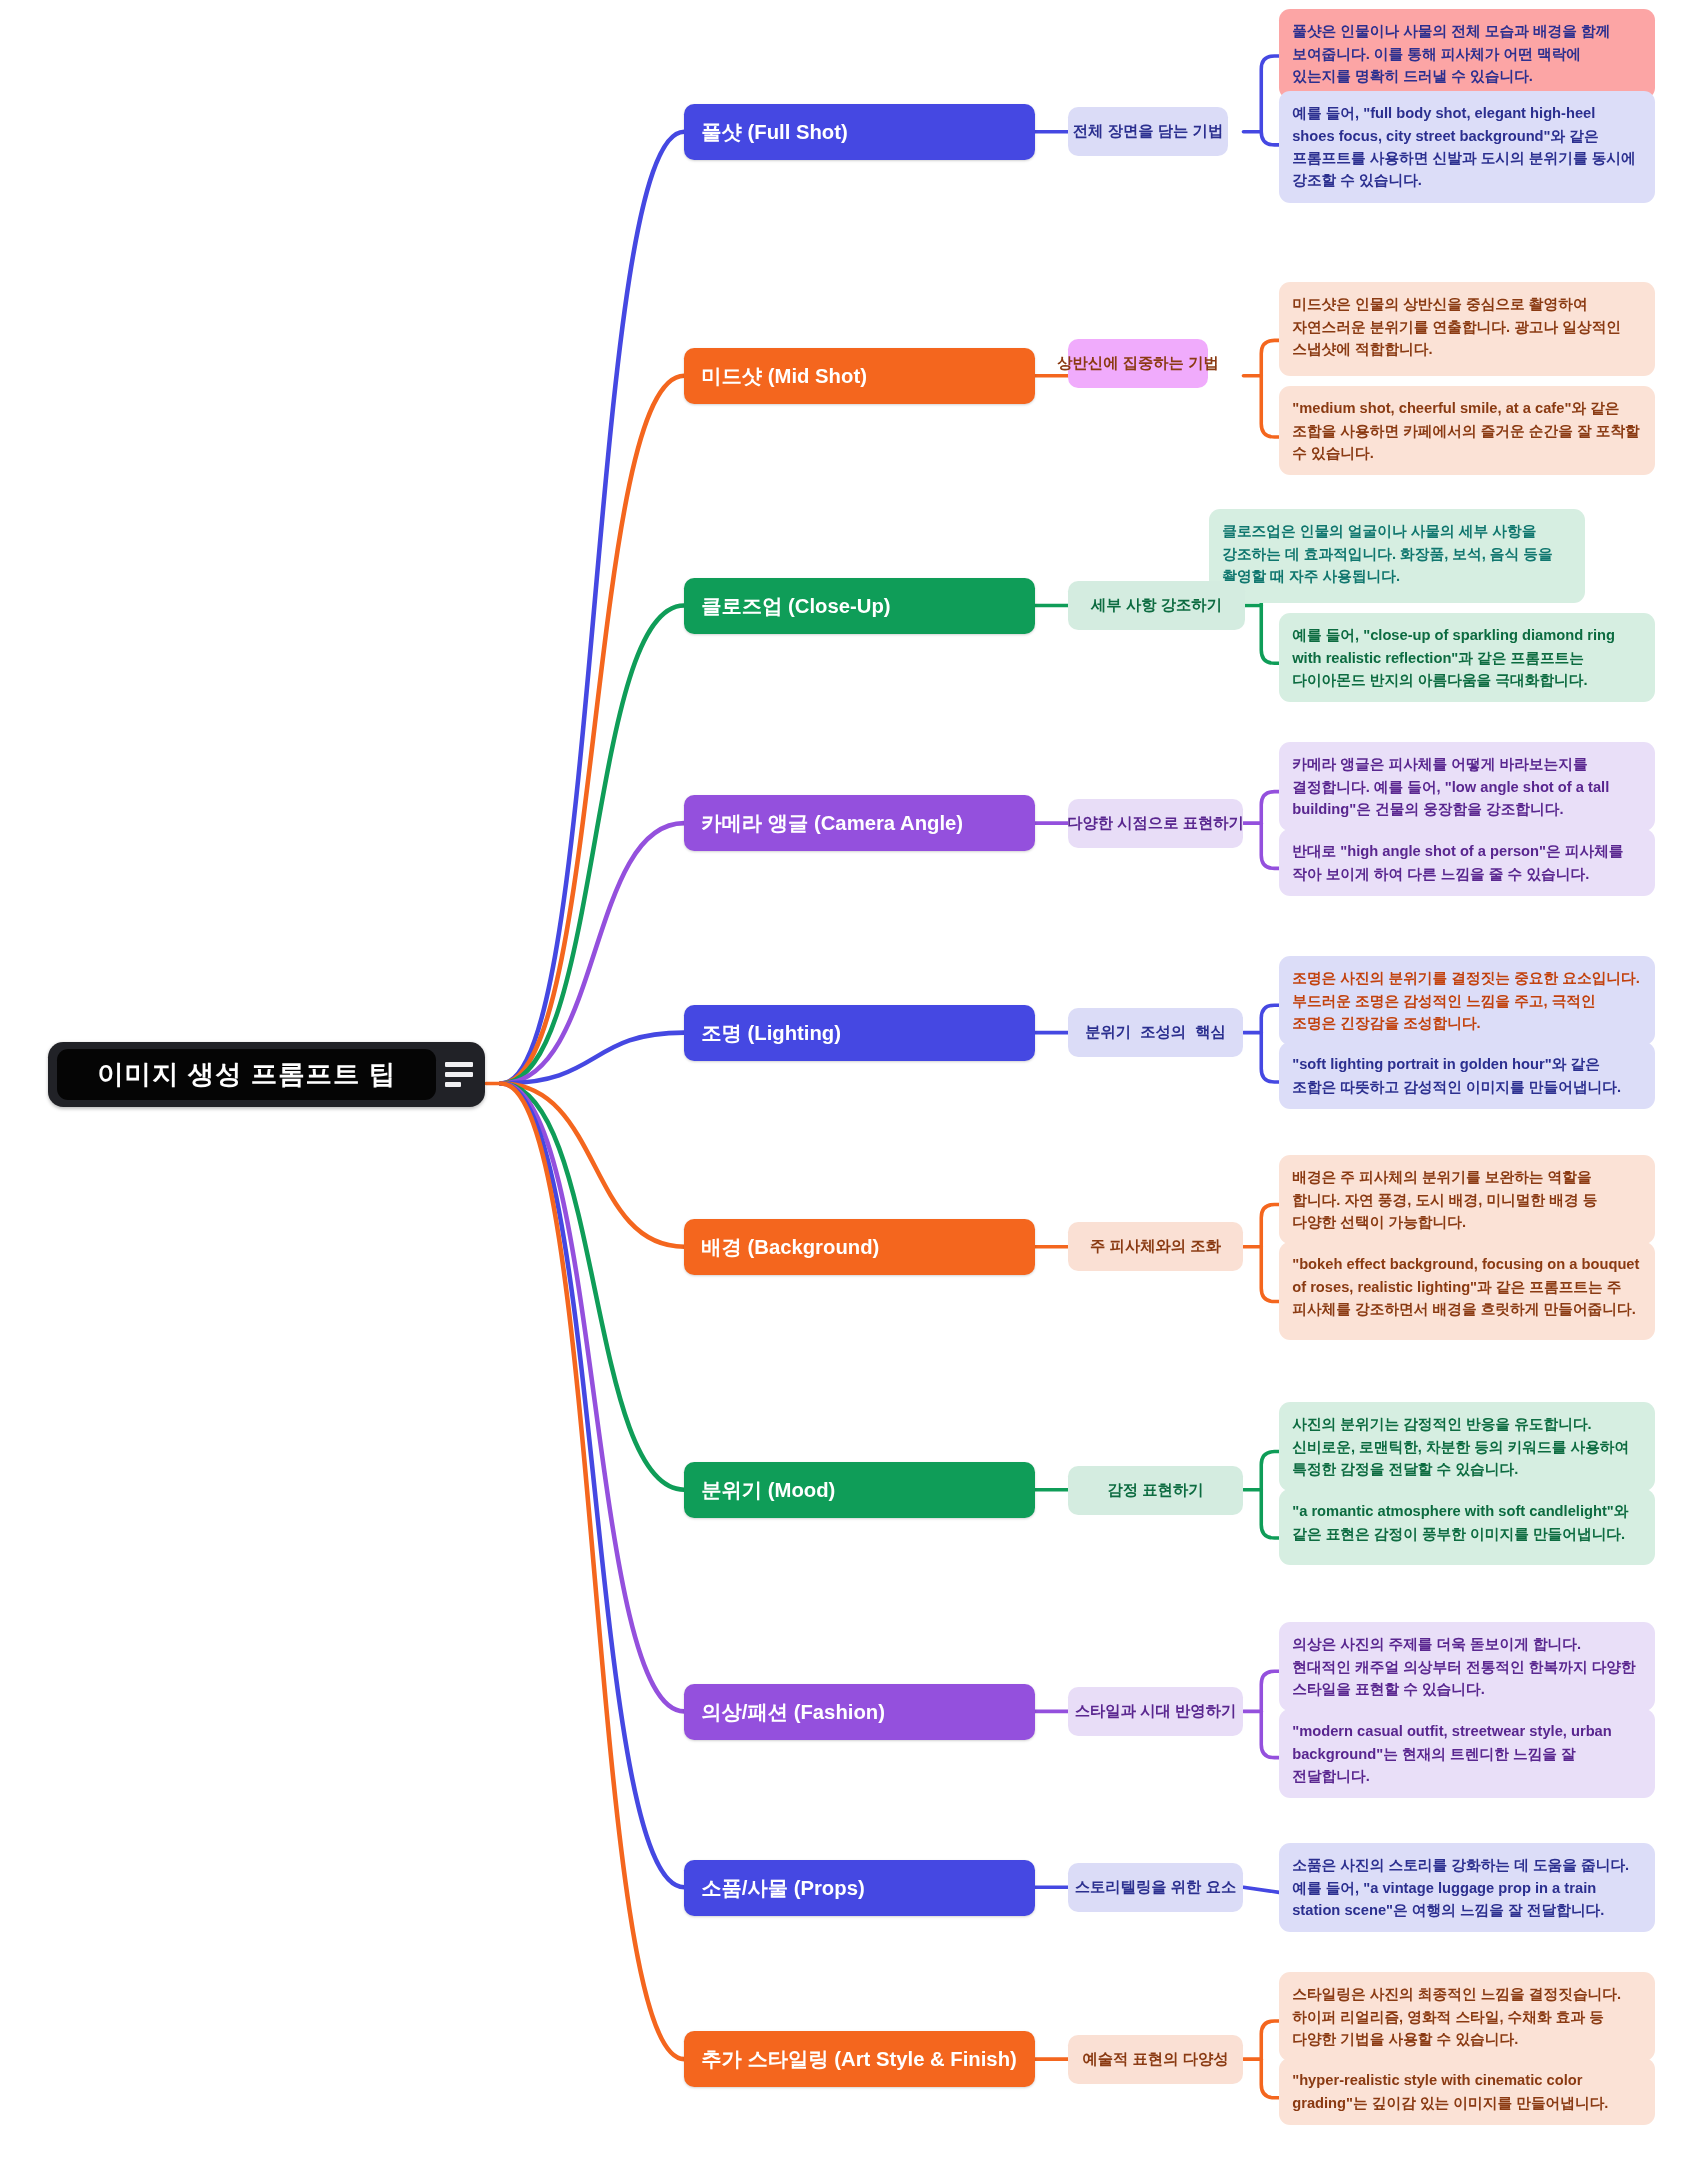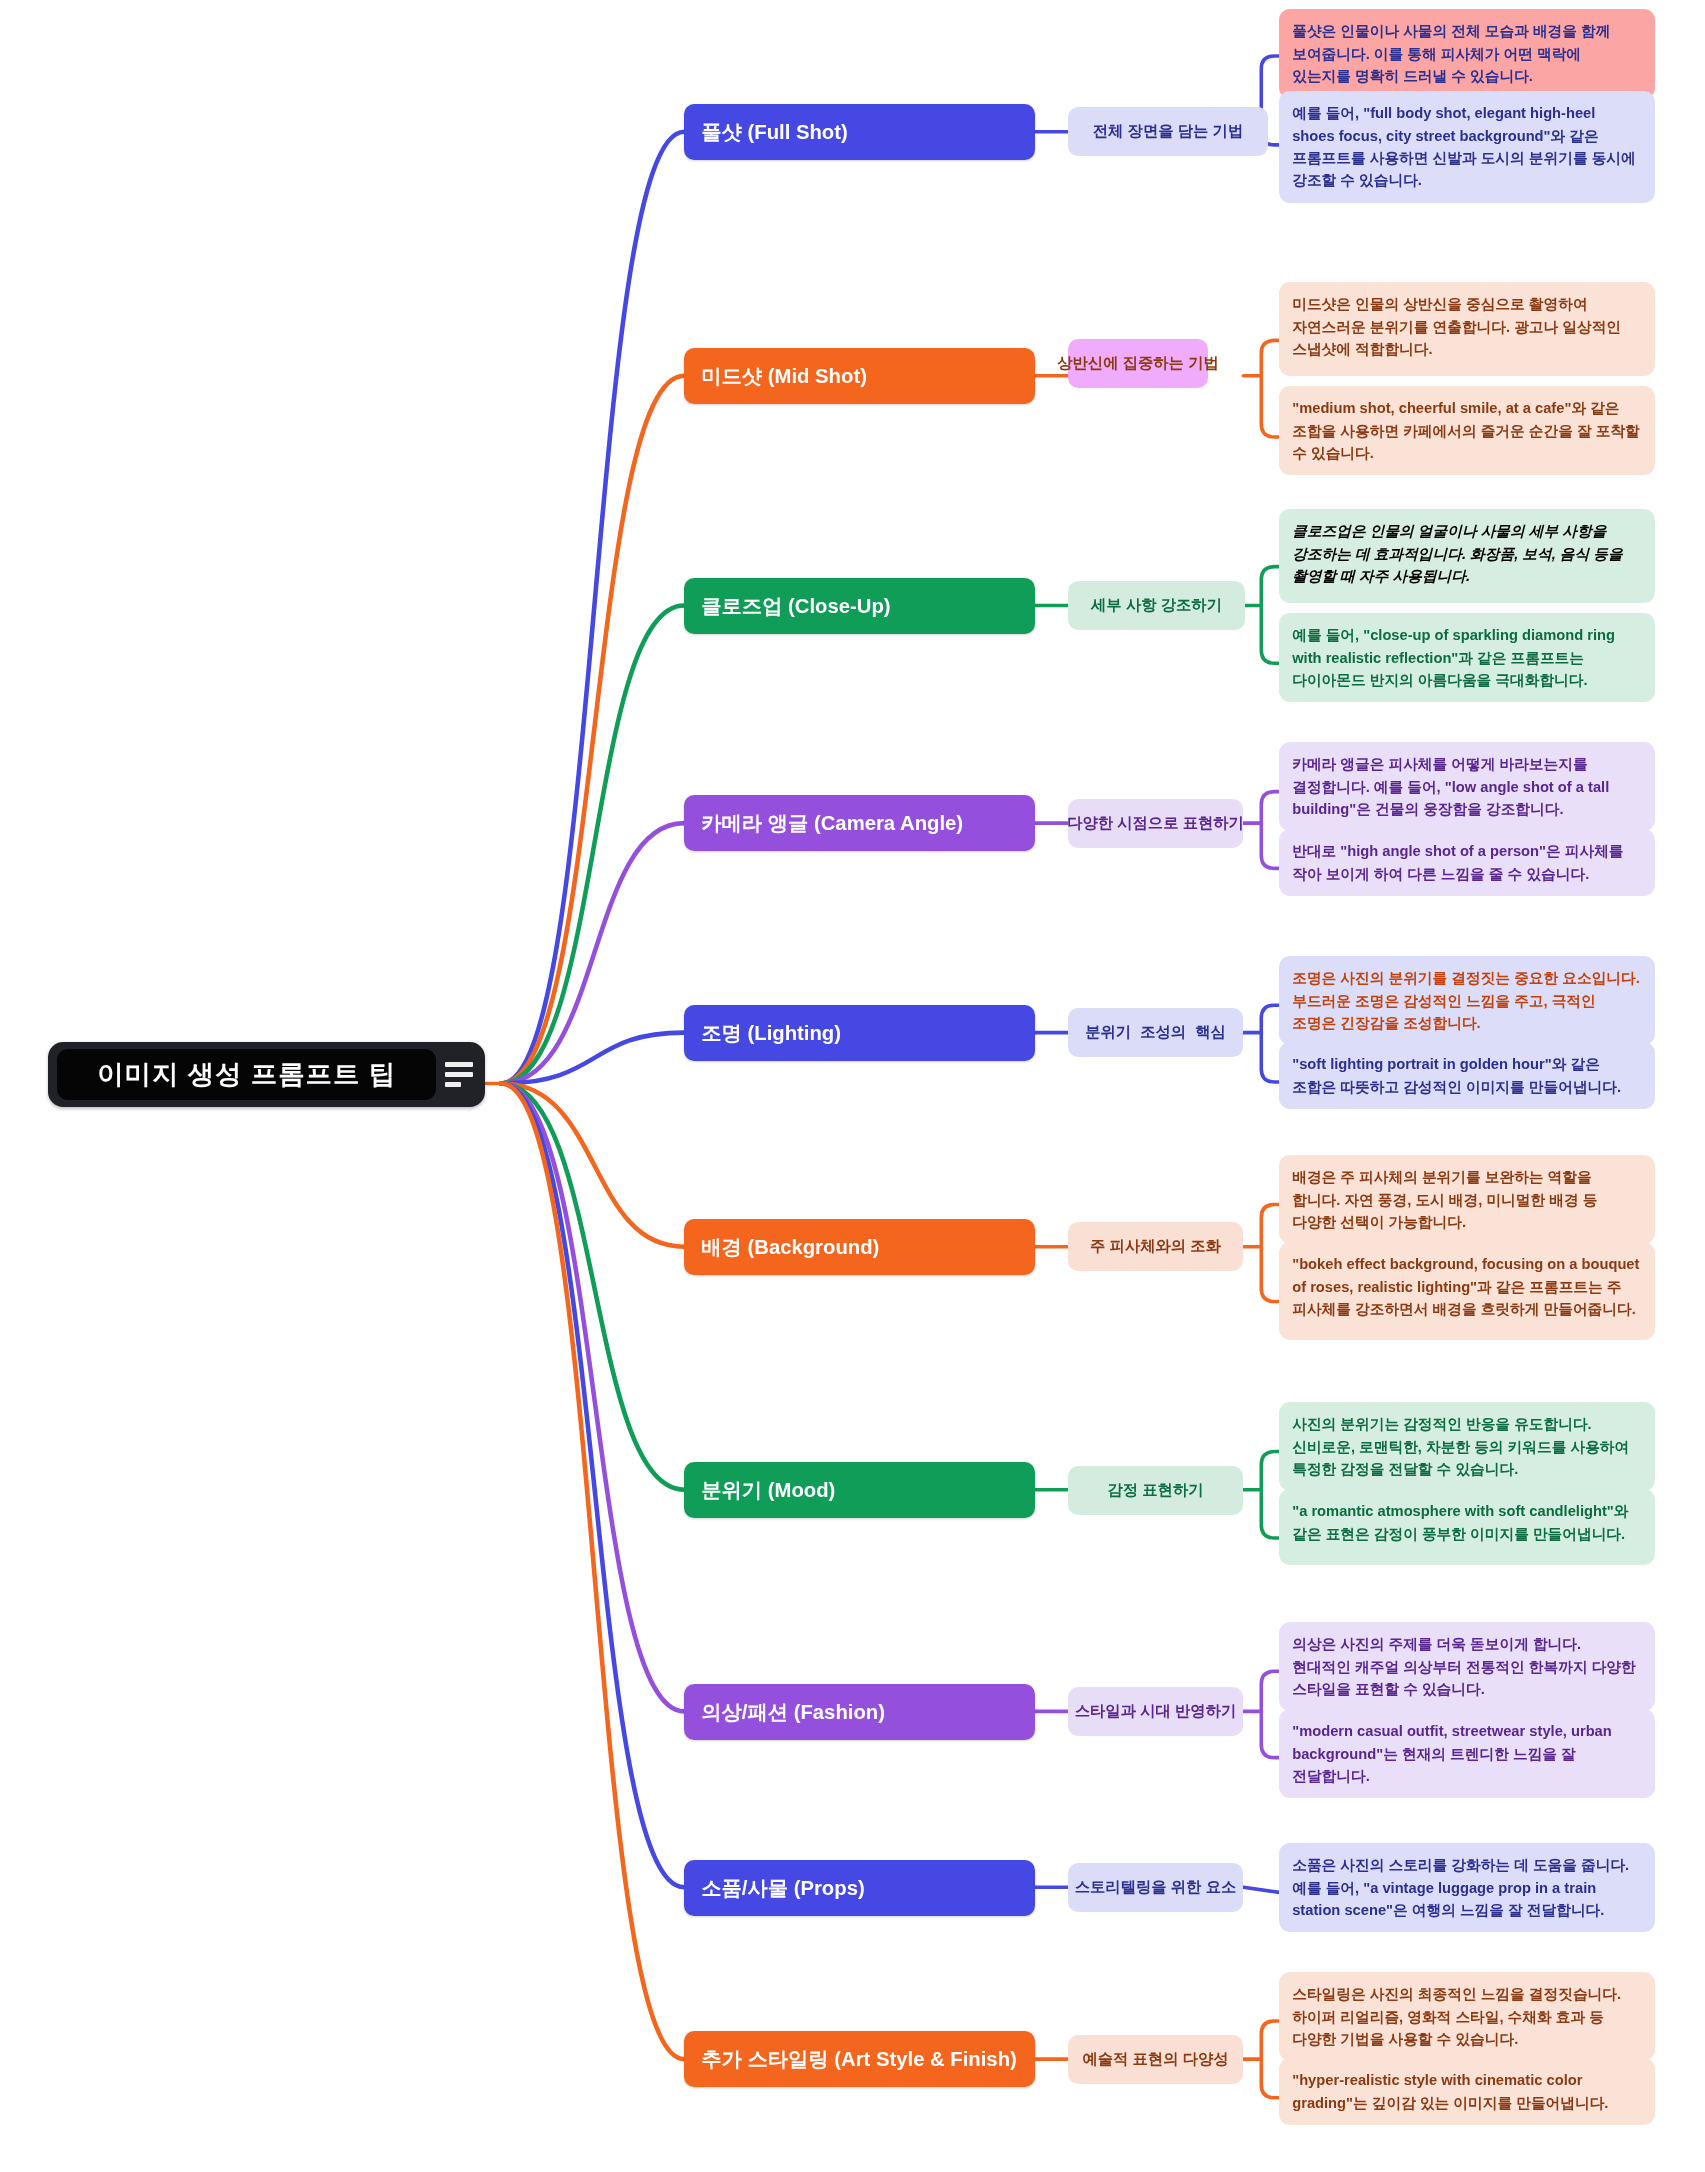--- a/index.html
+++ b/index.html
@@ -145,40 +145,40 @@
       <i></i>
       <i></i>
       <i></i>
     </span>
   </div>
 
   <div id="branch-layer">
       <div class="topic" style="left: 684px; top: 104px; width: 351px; background: rgb(69, 72, 226);">
         <span>풀샷 (Full Shot)</span>
       </div>
-      <div class="pill" style="left: 1068px; top: 107px; width: 200px; background: rgb(219, 220, 247); color: rgb(43, 47, 143);">
+      <div class="pill" style="left: 1068px; top: 107px; width: 160px; background: rgb(219, 220, 247); color: rgb(43, 47, 143);">
         <span>전체 장면을 담는 기법</span>
       </div>
       <div class="card" style="left: 1279px; top: 9.2px; min-height: 71px; background: #fca5a5; color: rgb(43, 47, 143);"><span>풀샷은 인물이나 사물의 전체 모습과 배경을 함께 보여줍니다. 이를 통해 피사체가 어떤 맥락에 있는지를 명확히 드러낼 수 있습니다.</span></div>
       <div class="card" style="left: 1279px; top: 91px; min-height: 86px; background: rgb(220, 221, 248); color: rgb(43, 47, 143);"><span>예를 들어, "full body shot, elegant high-heel shoes focus, city street background"와 같은 프롬프트를 사용하면 신발과 도시의 분위기를 동시에 강조할 수 있습니다.</span></div>
       <div class="topic" style="left: 684px; top: 348px; width: 351px; background: rgb(244, 102, 30);">
         <span>미드샷 (Mid Shot)</span>
       </div>
       <div class="pill" style="left: 1068px; top: 339px; width: 140px; background: #f0abfc; color: rgb(138, 58, 18);">
         <span>상반신에 집중하는 기법</span>
       </div>
       <div class="card" style="left: 1279px; top: 282px; min-height: 94px; background: rgb(251, 226, 214); color: rgb(138, 58, 18);"><span>미드샷은 인물의 상반신을 중심으로 촬영하여 자연스러운 분위기를 연출합니다. 광고나 일상적인 스냅샷에 적합합니다.</span></div>
       <div class="card" style="left: 1279px; top: 386px; min-height: 79px; background: rgb(251, 226, 214); color: rgb(138, 58, 18);"><span>"medium shot, cheerful smile, at a cafe"와 같은 조합을 사용하면 카페에서의 즐거운 순간을 잘 포착할 수 있습니다.</span></div>
       <div class="topic" style="left: 684px; top: 578px; width: 351px; background: rgb(15, 157, 88);">
         <span>클로즈업 (Close-Up)</span>
       </div>
       <div class="pill" style="left: 1068px; top: 581px; width: 177px; background: rgb(212, 236, 224); color: rgb(12, 107, 64);">
         <span>세부 사항 강조하기</span>
       </div>
-      <div class="card" style="left: 1279px; top: 509px; min-height: 94px; background: rgb(214, 238, 225); color: #000000; font-style: italic;"><span>클로즈업은 인물의 얼굴이나 사물의 세부 사항을 강조하는 데 효과적입니다. 화장품, 보석, 음식 등을 촬영할 때 자주 사용됩니다.</span></div>
+      <div class="card" style="left: 1209px; top: 509px; min-height: 94px; background: rgb(214, 238, 225); color: #0f766e;"><span>클로즈업은 인물의 얼굴이나 사물의 세부 사항을 강조하는 데 효과적입니다. 화장품, 보석, 음식 등을 촬영할 때 자주 사용됩니다.</span></div>
       <div class="card" style="left: 1279px; top: 613px; min-height: 79px; background: rgb(214, 238, 225); color: rgb(12, 107, 64);"><span>예를 들어, "close-up of sparkling diamond ring with realistic reflection"과 같은 프롬프트는 다이아몬드 반지의 아름다움을 극대화합니다.</span></div>
       <div class="topic" style="left: 684px; top: 795px; width: 351px; background: rgb(148, 80, 221);">
         <span>카메라 앵글 (Camera Angle)</span>
       </div>
       <div class="pill" style="left: 1068px; top: 799px; width: 175px; background: rgb(232, 221, 247); color: rgb(89, 38, 143);">
         <span>다양한 시점으로 표현하기</span>
       </div>
       <div class="card" style="left: 1279px; top: 742px; min-height: 76px; background: rgb(233, 223, 248); color: rgb(89, 38, 143);"><span>카메라 앵글은 피사체를 어떻게 바라보는지를 결정합니다. 예를 들어, "low angle shot of a tall building"은 건물의 웅장함을 강조합니다.</span></div>
       <div class="card" style="left: 1279px; top: 829px; min-height: 57px; background: rgb(233, 223, 248); color: rgb(89, 38, 143);"><span>반대로 "high angle shot of a person"은 피사체를 작아 보이게 하여 다른 느낌을 줄 수 있습니다.</span></div>
       <div class="topic" style="left: 684px; top: 1005px; width: 351px; background: rgb(69, 72, 226);">

